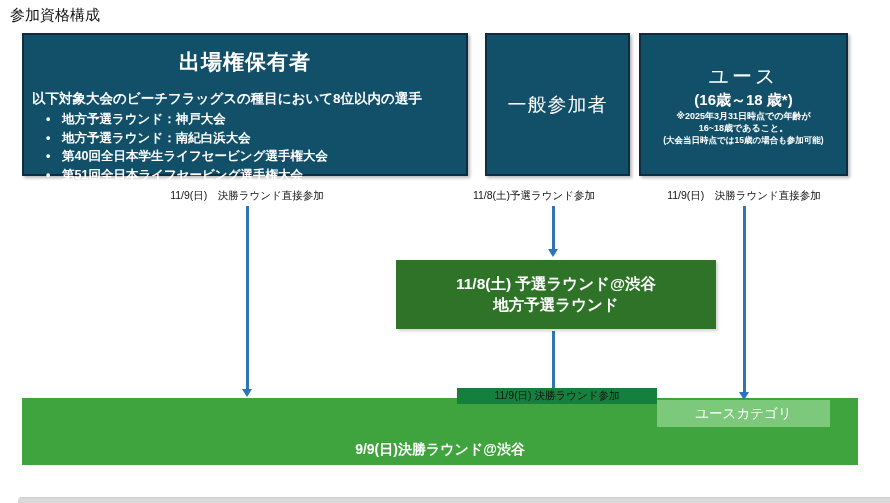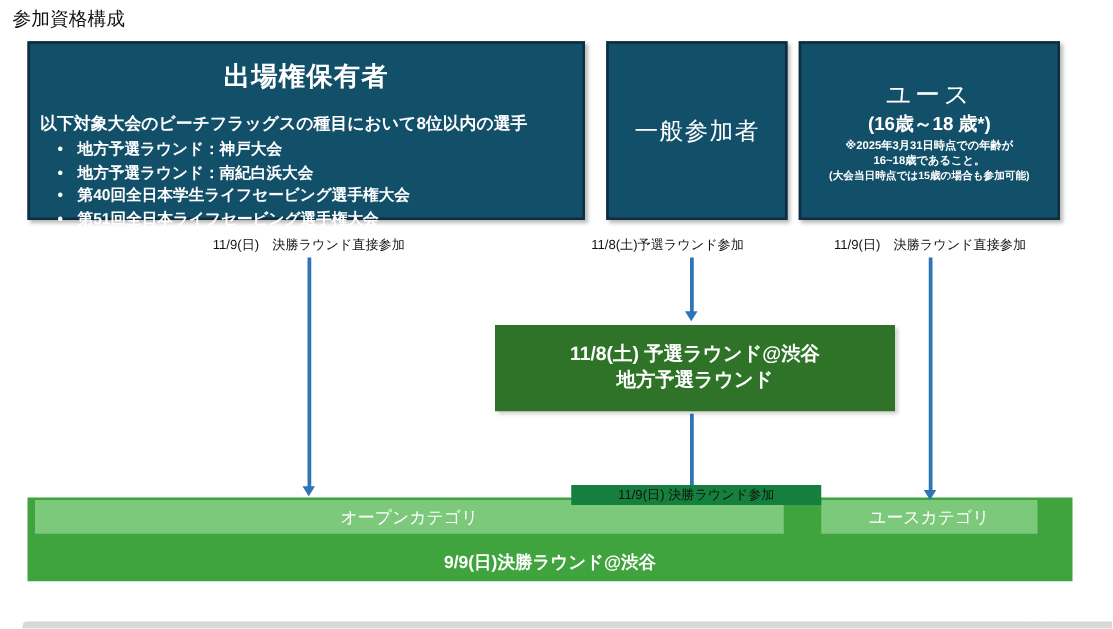--- a/index.html
+++ b/index.html
@@ -111,20 +111,19 @@
   <div class="arrow-head a4-head"></div>
 
   <div class="midbox">
     <div>11/8(土) 予選ラウンド@渋谷</div>
     <div>地方予選ラウンド</div>
   </div>
 
   <div class="flow-label fl-mid">11/9(日) 決勝ラウンド参加</div>
 
   <div class="finals">
-    <div class="cat cat-open">オープンカテゴリ</div>
     <div class="cat cat-youth">ユースカテゴリ</div>
     <div class="finals-label">9/9(日)決勝ラウンド@渋谷</div>
   </div>
 
   <div class="bottom-bar"></div>
 
 </div>
 
 </body></html>

